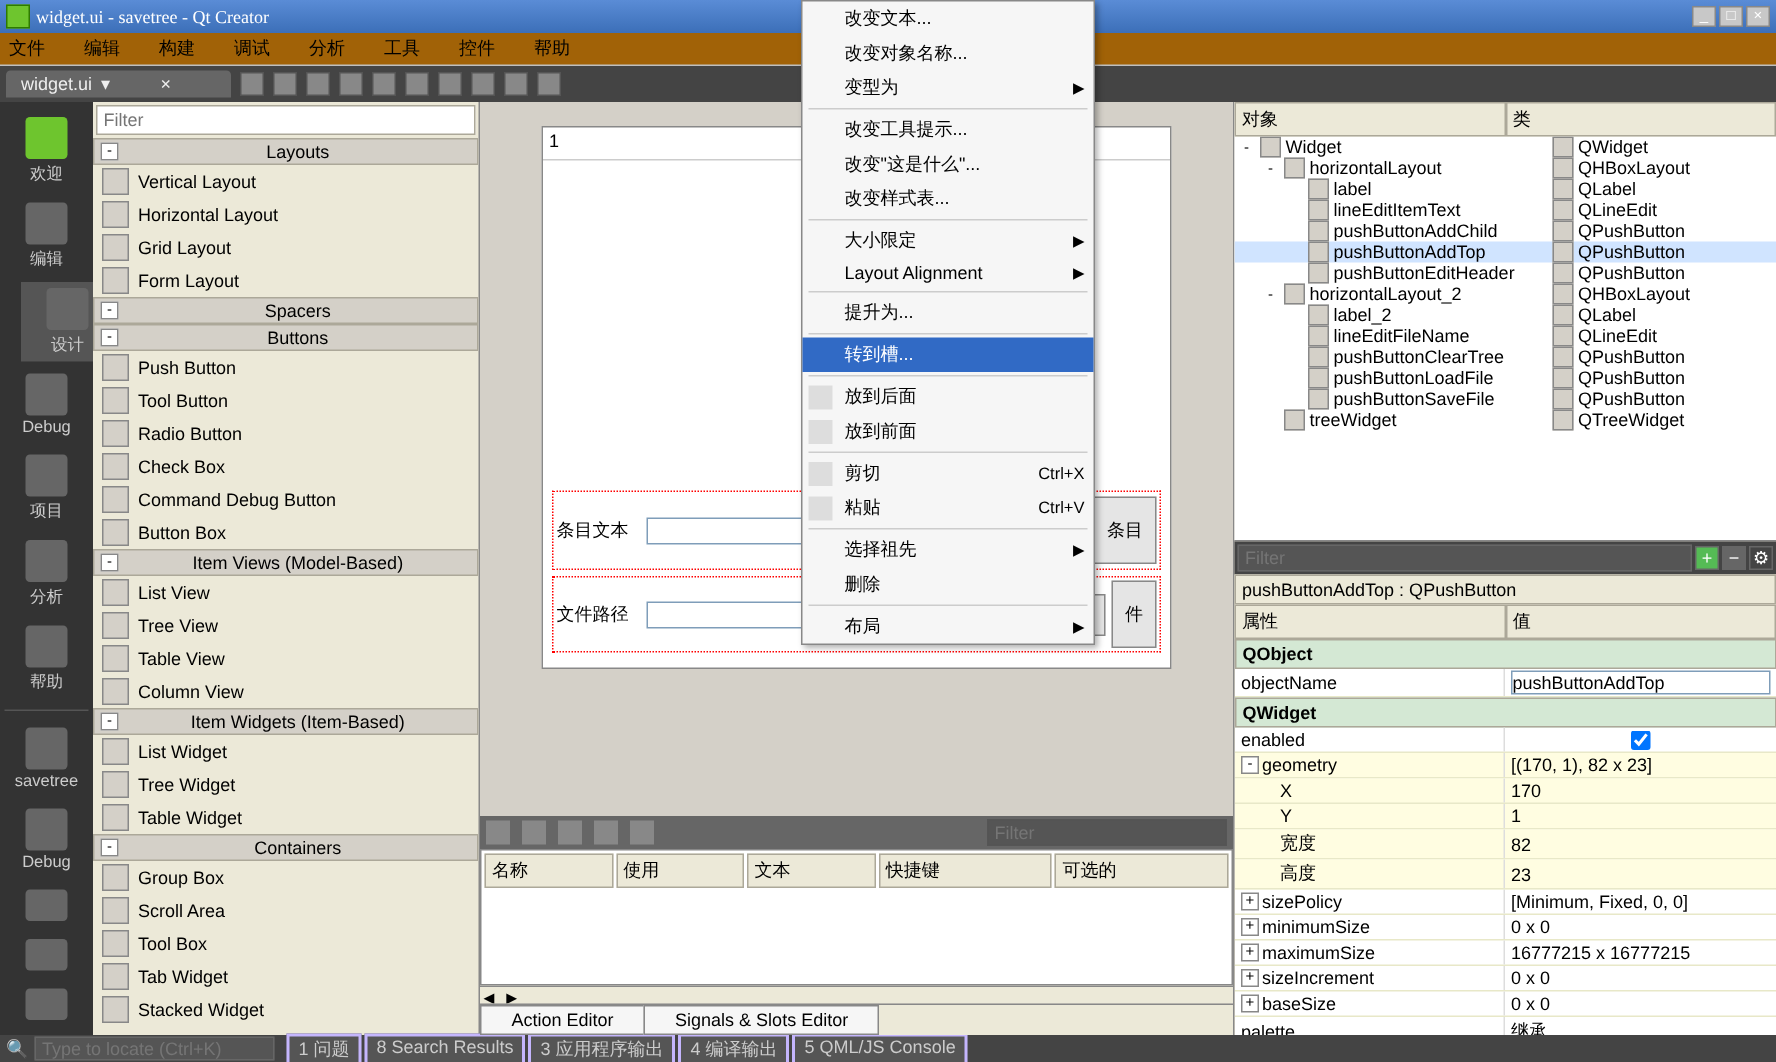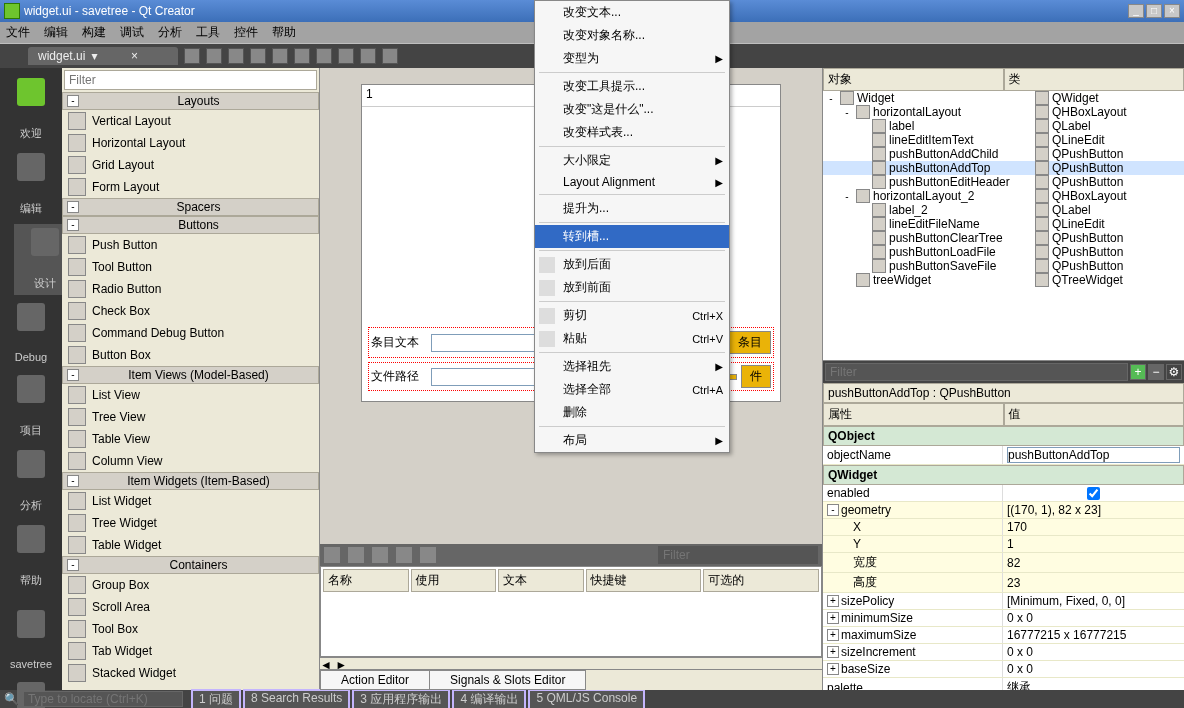--- a/index.html
+++ b/index.html
@@ -1,30 +1,30 @@
 <!DOCTYPE html>
 <html><head>
 <meta charset="utf-8">
 <style>
 * { margin:0; padding:0; box-sizing:border-box; font-family:"SimSun","Microsoft YaHei",sans-serif; font-size:12px; }
 body { background:#ece9d8; width:1184px; height:708px; overflow:hidden; position:relative; }
 .titlebar { height:22px; background:linear-gradient(#5a8cd6,#3c6fb8); color:#fff; display:flex; align-items:center; padding:0 4px; }
 .titlebar .icon { width:16px; height:16px; background:#6ec52e; border:1px solid #2e7a00; margin-right:4px; }
-.titlebar .title { flex:1; }
+.titlebar .title { flex:1;font-family:Liberation Serif, serif; }
 .titlebar .winbtns { display:flex; gap:2px; }
 .titlebar .winbtn { width:16px; height:14px; background:#c8c8c8; border:1px solid #888; font-size:10px; text-align:center; line-height:12px; }
-.menubar { height:22px; background:#a3a3a3; display:flex; align-items:center; padding:0 6px; gap:14px; border-bottom:1px solid #bfbfbf; }
+.menubar { height:22px; background:#a16207; display:flex; align-items:center; padding:0 6px; gap:26px; border-bottom:1px solid #bfbfbf; }
 .menubar span { cursor:default; }
 .toolbar { height:24px; background:#444; display:flex; align-items:center; padding:0 4px; gap:6px; }
-.tab { background:#666; color:#eee; padding:2px 40px 2px 10px; border-radius:3px 3px 0 0; display:flex; align-items:center; min-width:150px;margin-left:24px; }
+.tab { background:#666; color:#eee; padding:2px 40px 2px 10px; border-radius:3px 3px 0 0; display:flex; align-items:center; min-width:150px; }
 .tab .close { margin-left:auto; }
 .tbicon { width:16px; height:16px; background:#888; border:1px solid #555; }
 .main { display:flex; height:calc(708px - 22px - 22px - 24px - 18px); }
 .sidebar-l { width:62px; background:#333; display:flex; flex-direction:column; align-items:center; padding:6px 0; gap:4px; color:#ccc; }
-.side-item { display:flex; flex-direction:column; align-items:center; gap:20px; padding:4px 11px; width:100%; }
+.side-item { display:flex; flex-direction:column; align-items:center; gap:2px; padding:4px 11px; width:100%; }
 .side-item.active { background:#555;margin-left:28px; }
 .side-ico { width:28px; height:28px; background:#666; border-radius:3px; }
 .side-ico.qt { background:#6ec52e; }
 .side-lbl { font-size:11px; }
 .hr { height:1px; background:#555; width:90%; margin:3px 0; }
 .widget-panel { width:258px; background:#ece9d8; border-right:1px solid #888; display:flex; flex-direction:column; }
 .filter-inp { margin:2px; padding:2px 4px; border:1px solid #aca899; background:#fff; }
 .cat-header { background:#d4d0c8; border:1px solid #aca899; display:flex; align-items:center; padding:1px 4px; gap:4px; font-weight:normal; }
 .cat-exp { width:12px; height:12px; border:1px solid #888; text-align:center; line-height:10px; font-size:10px; background:#fff; }
 .cat-title { flex:1; text-align:center; }
@@ -33,21 +33,21 @@
 .w-ico { width:18px; height:18px; background:#d4d0c8; border:1px solid #888; display:flex; align-items:center; justify-content:center; font-size:9px; }
 .center { flex:1; display:flex; flex-direction:column; background:#d4d0c8; position:relative; }
 .design-area { flex:1; background:#d4d0c8; padding:16px; position:relative; }
 .canvas { background:#fff; border:1px solid #888; width:420px; margin:0 auto; }
 .canvas-header { height:22px; border-bottom:1px solid #ccc; padding:2px 4px; }
 .canvas-body { height:210px; }
 .canvas-form { padding:6px; }
 .form-row { display:flex; align-items:center; gap:4px; margin:4px 0; border:1px dotted #f00; padding:2px; }
 .form-row label { width:56px; }
 .form-row input { flex:1; border:1px solid #7f9db9; padding:1px 2px; }
-.form-btn { border:1px solid #888; background:#eab308; padding:2px 8px; }
+.form-btn { border:1px solid #888; background:#e5e5e5; padding:13px 8px; }
 .form-btn.sel { border:2px solid #3c6fb8; }
 .action-bar { height:22px; background:#666; display:flex; align-items:center; padding:0 4px; gap:8px; }
 .action-ico { width:16px; height:16px; background:#888; }
 .action-filter { margin-left:auto; width:160px; padding:1px 4px; border:1px solid #555; background:#555; color:#ccc; }
 .action-table { background:#fff; border:1px solid #888; }
 .action-table th { background:#ece9d8; border:1px solid #aca899; padding:2px 4px; text-align:left; font-weight:normal; }
 .action-table td { height:60px; }
 .action-tabs { display:flex; background:#ece9d8; border-top:1px solid #888; }
 .action-tabs span { padding:2px 20px; border:1px solid #888; background:#f6f6f6; margin-right:-1px; }
 .right { width:362px; display:flex; flex-direction:column; border-left:1px solid #888; }
@@ -645,24 +645,20 @@
       <span class="ctx-ico" style="background: rgb(221, 221, 221);"></span>
       <span>粘贴</span>
       <span class="ctx-shortcut">Ctrl+V</span>
     </div>
     <div class="ctx-sep"></div>
     <div class="ctx-item">
       <span>选择祖先</span>
       <span class="arrow">▶</span>
     </div>
     <div class="ctx-item">
-      <span>选择全部</span>
-      <span class="ctx-shortcut">Ctrl+A</span>
-    </div>
-    <div class="ctx-item">
       <span>删除</span>
     </div>
     <div class="ctx-sep"></div>
     <div class="ctx-item">
       <span>布局</span>
       <span class="arrow">▶</span>
     </div>
   </div>
 
 </body></html>

